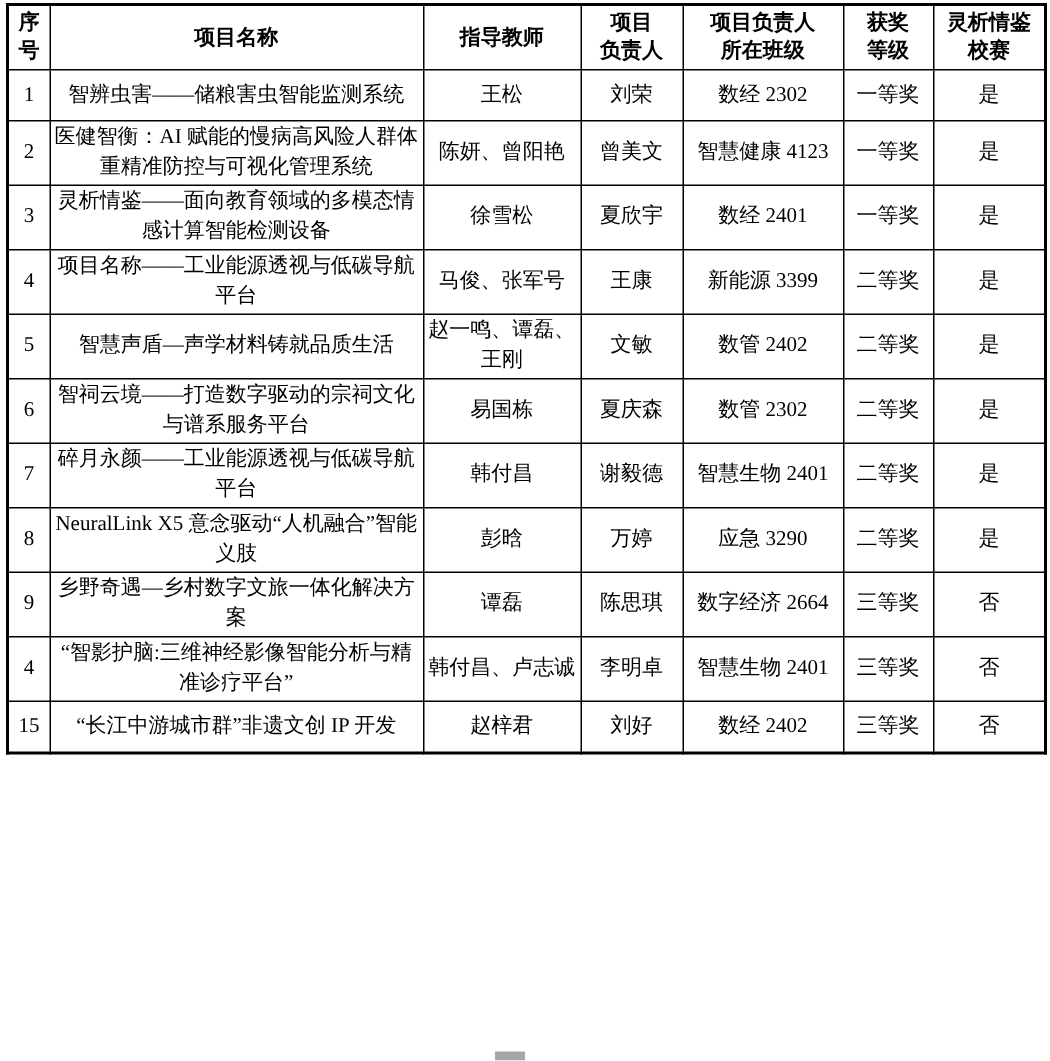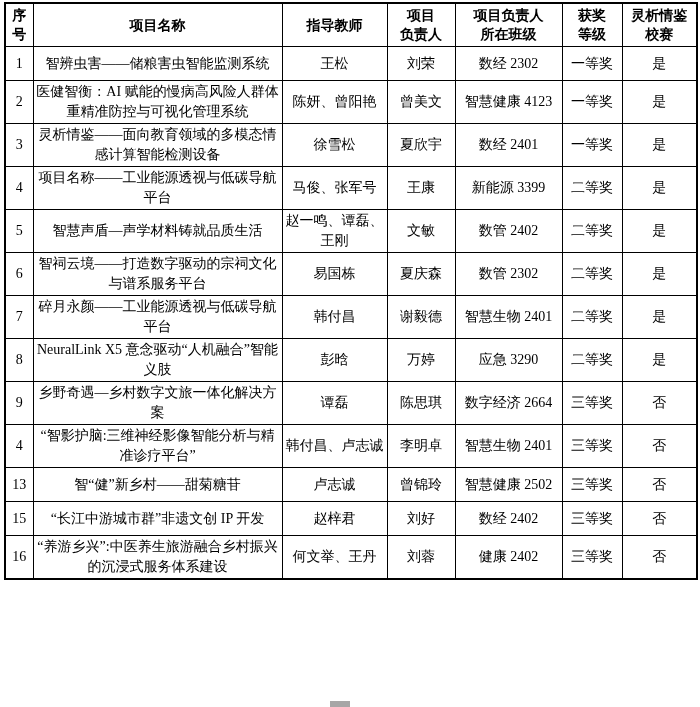--- a/index.html
+++ b/index.html
@@ -172,43 +172,25 @@
         <tr>
           <td>4</td>
           <td>“智影护脑:三维神经影像智能分析与精准诊疗平台”</td>
           <td>韩付昌、卢志诚</td>
           <td>李明卓</td>
           <td>智慧生物 2401</td>
           <td>三等奖</td>
           <td>否</td>
         </tr>
         <tr>
-          <td>13</td>
-          <td>智“健”新乡村——甜菊糖苷</td>
-          <td>卢志诚</td>
-          <td>曾锦玲</td>
-          <td>智慧健康 2502</td>
-          <td>三等奖</td>
-          <td>否</td>
-        </tr>
-        <tr>
           <td>15</td>
           <td>“长江中游城市群”非遗文创 IP 开发</td>
           <td>赵梓君</td>
           <td>刘好</td>
           <td>数经 2402</td>
-          <td>三等奖</td>
-          <td>否</td>
-        </tr>
-        <tr>
-          <td>16</td>
-          <td>“养游乡兴”:中医养生旅游融合乡村振兴的沉浸式服务体系建设</td>
-          <td>何文举、王丹</td>
-          <td>刘蓉</td>
-          <td>健康 2402</td>
           <td>三等奖</td>
           <td>否</td>
         </tr>
       </tbody>
   </table>
 
   <div class="scrollbar-thumb"></div>
 
 </div>
 

